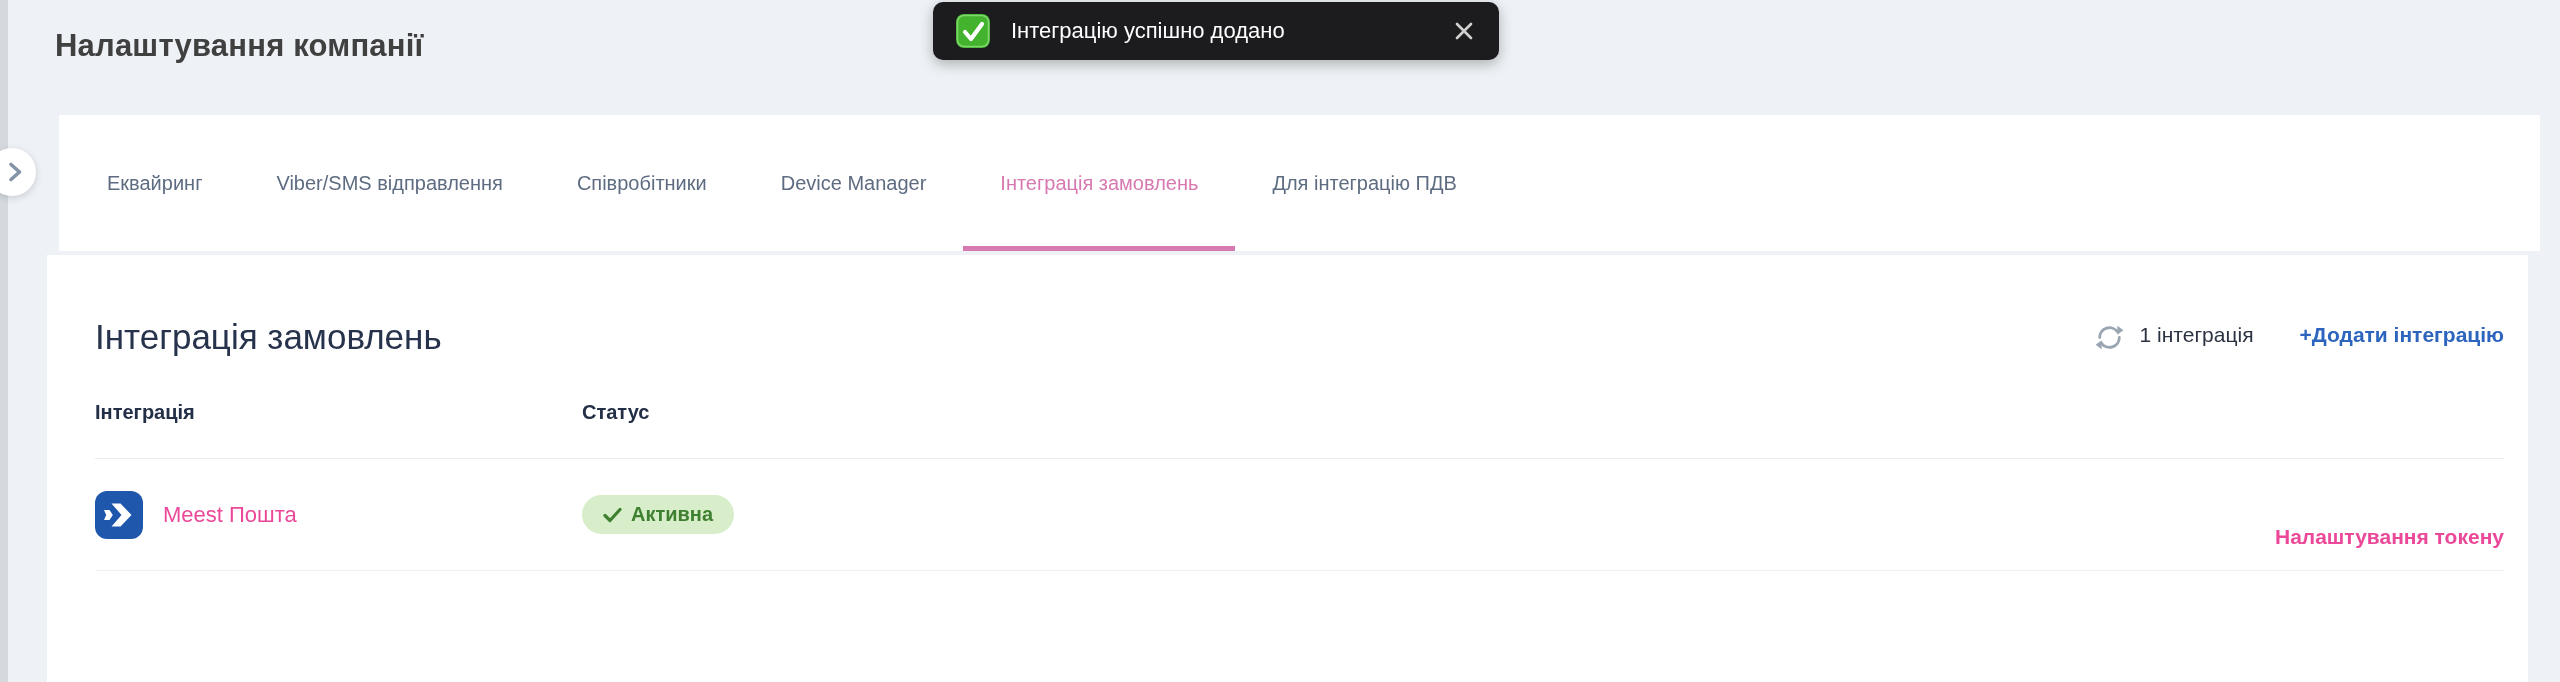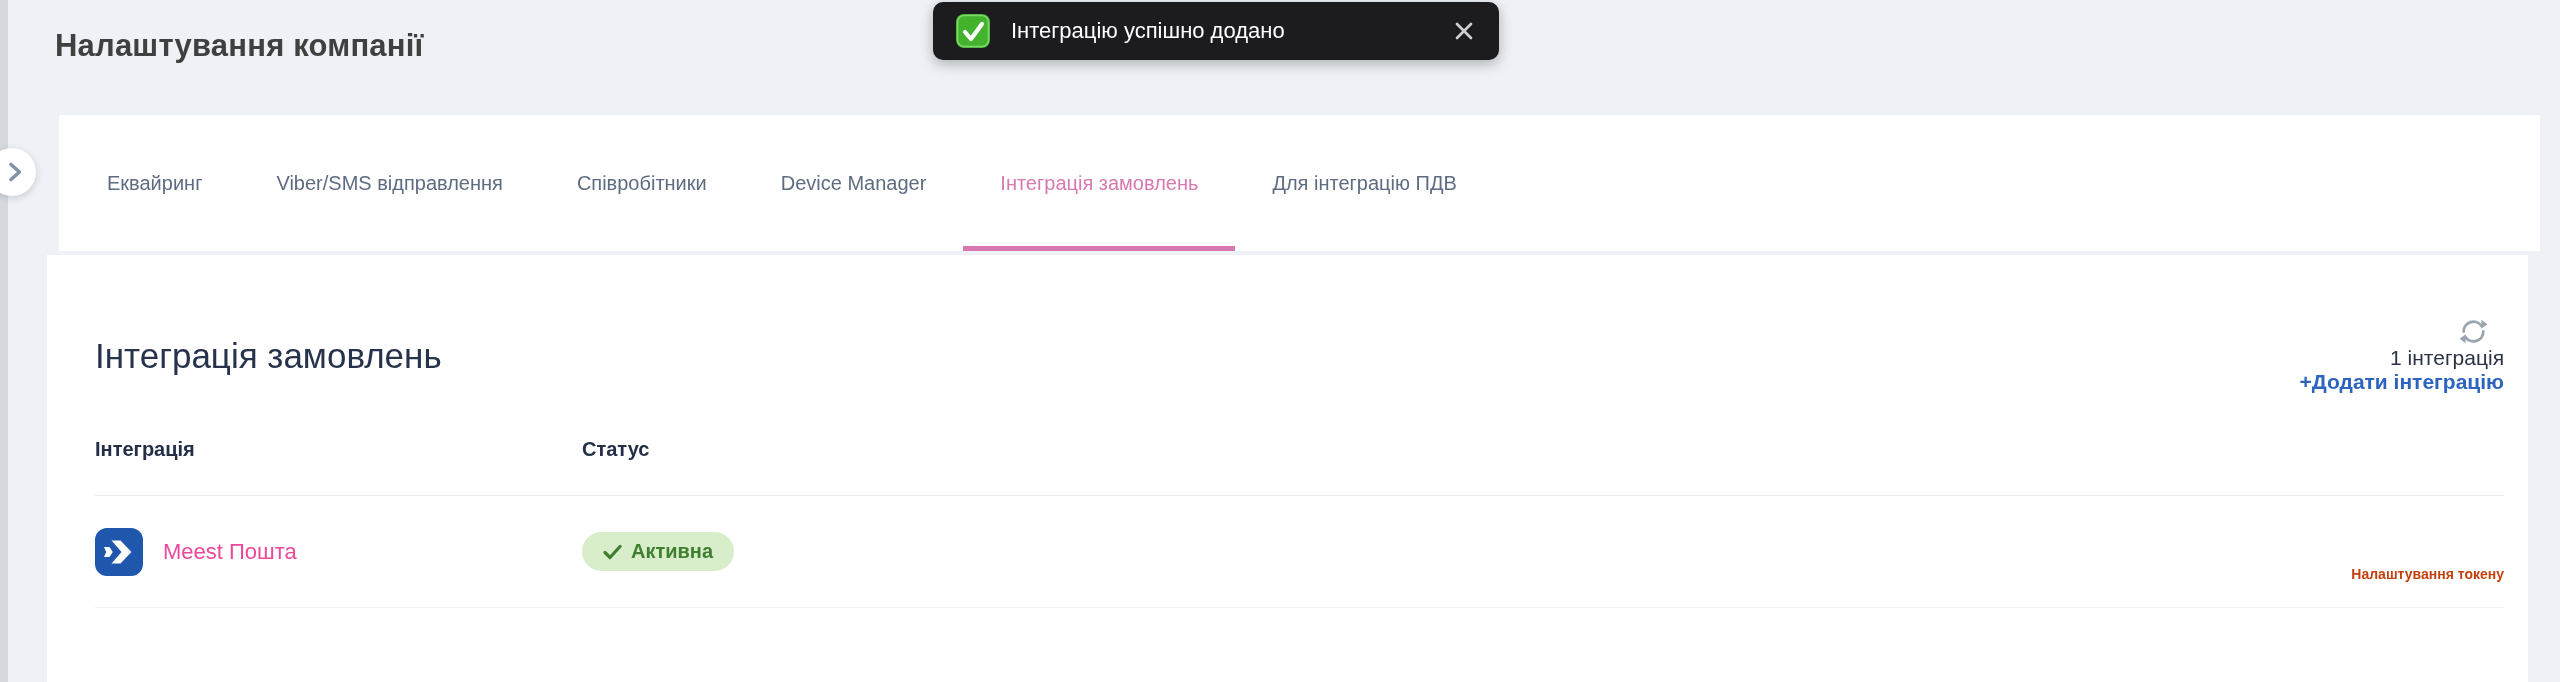--- a/index.html
+++ b/index.html
@@ -54,21 +54,21 @@
     display:flex; align-items:center; justify-content:center;
     z-index:6; cursor:pointer;
   }
   
   .content {
     position:absolute; left:47px; top:255px; width:2481px; height:427px;
     background:#ffffff; padding:0 24px 0 48px;
   }
   .section-head { display:flex; align-items:center; margin-top:62px; }
   .section-title { font-size:35px; font-weight:500; color:#27334c; }
-  .head-right { margin-left:auto; display:flex; align-items:flex-end;flex-direction:column; }
+  .head-right { margin-left:auto; display:flex; align-items:flex-start; }
   .refresh-icon { width:29px; height:29px; margin-right:16px; cursor:pointer; }
   .count-label { font-size:21px; font-weight:500; color:#2b3342; }
   .add-link { margin-left:46px; font-size:21px; font-weight:bold; color:#2d64bd; cursor:pointer; }
   
   .thead {
     display:flex; align-items:center; height:92px; margin-top:10px;
     border-bottom:1px solid #e9ecef;
     font-size:20px; font-weight:bold; color:#232f47;
   }
   .col-integration { width:487px; }
@@ -80,21 +80,21 @@
   .integration-cell { width:487px; display:flex; align-items:center; }
   .meest-logo { width:48px; height:48px; margin-right:20px; flex:none; }
   .row-name { font-size:22px; color:#ec4899; }
   .status-cell { flex:1; display:flex; align-items:center; }
   .badge {
     display:inline-flex; align-items:center;
     background:#d8edca; border-radius:26px; padding:8px 21px;
   }
   .badge-check { width:19px; height:16px; flex:none; }
   .badge-text { font-size:20px; font-weight:bold; color:#3f8030; margin-left:9px; }
-  .row-action { margin-left:auto; font-size:14px; font-weight:bold; color:#c2410c; cursor:pointer; white-space:nowrap;margin-top:44px; }
+  .row-action { margin-left:auto; font-size:21px; font-weight:bold; color:#ec4899; cursor:pointer; white-space:nowrap;margin-top:44px; }
 </style>
 </head>
 <body>
 
 <div class="left-strip"></div>
 
 <div class="page-title">Налаштування компанії</div>
 
 <div class="toast">
   <span class="toast-check">

